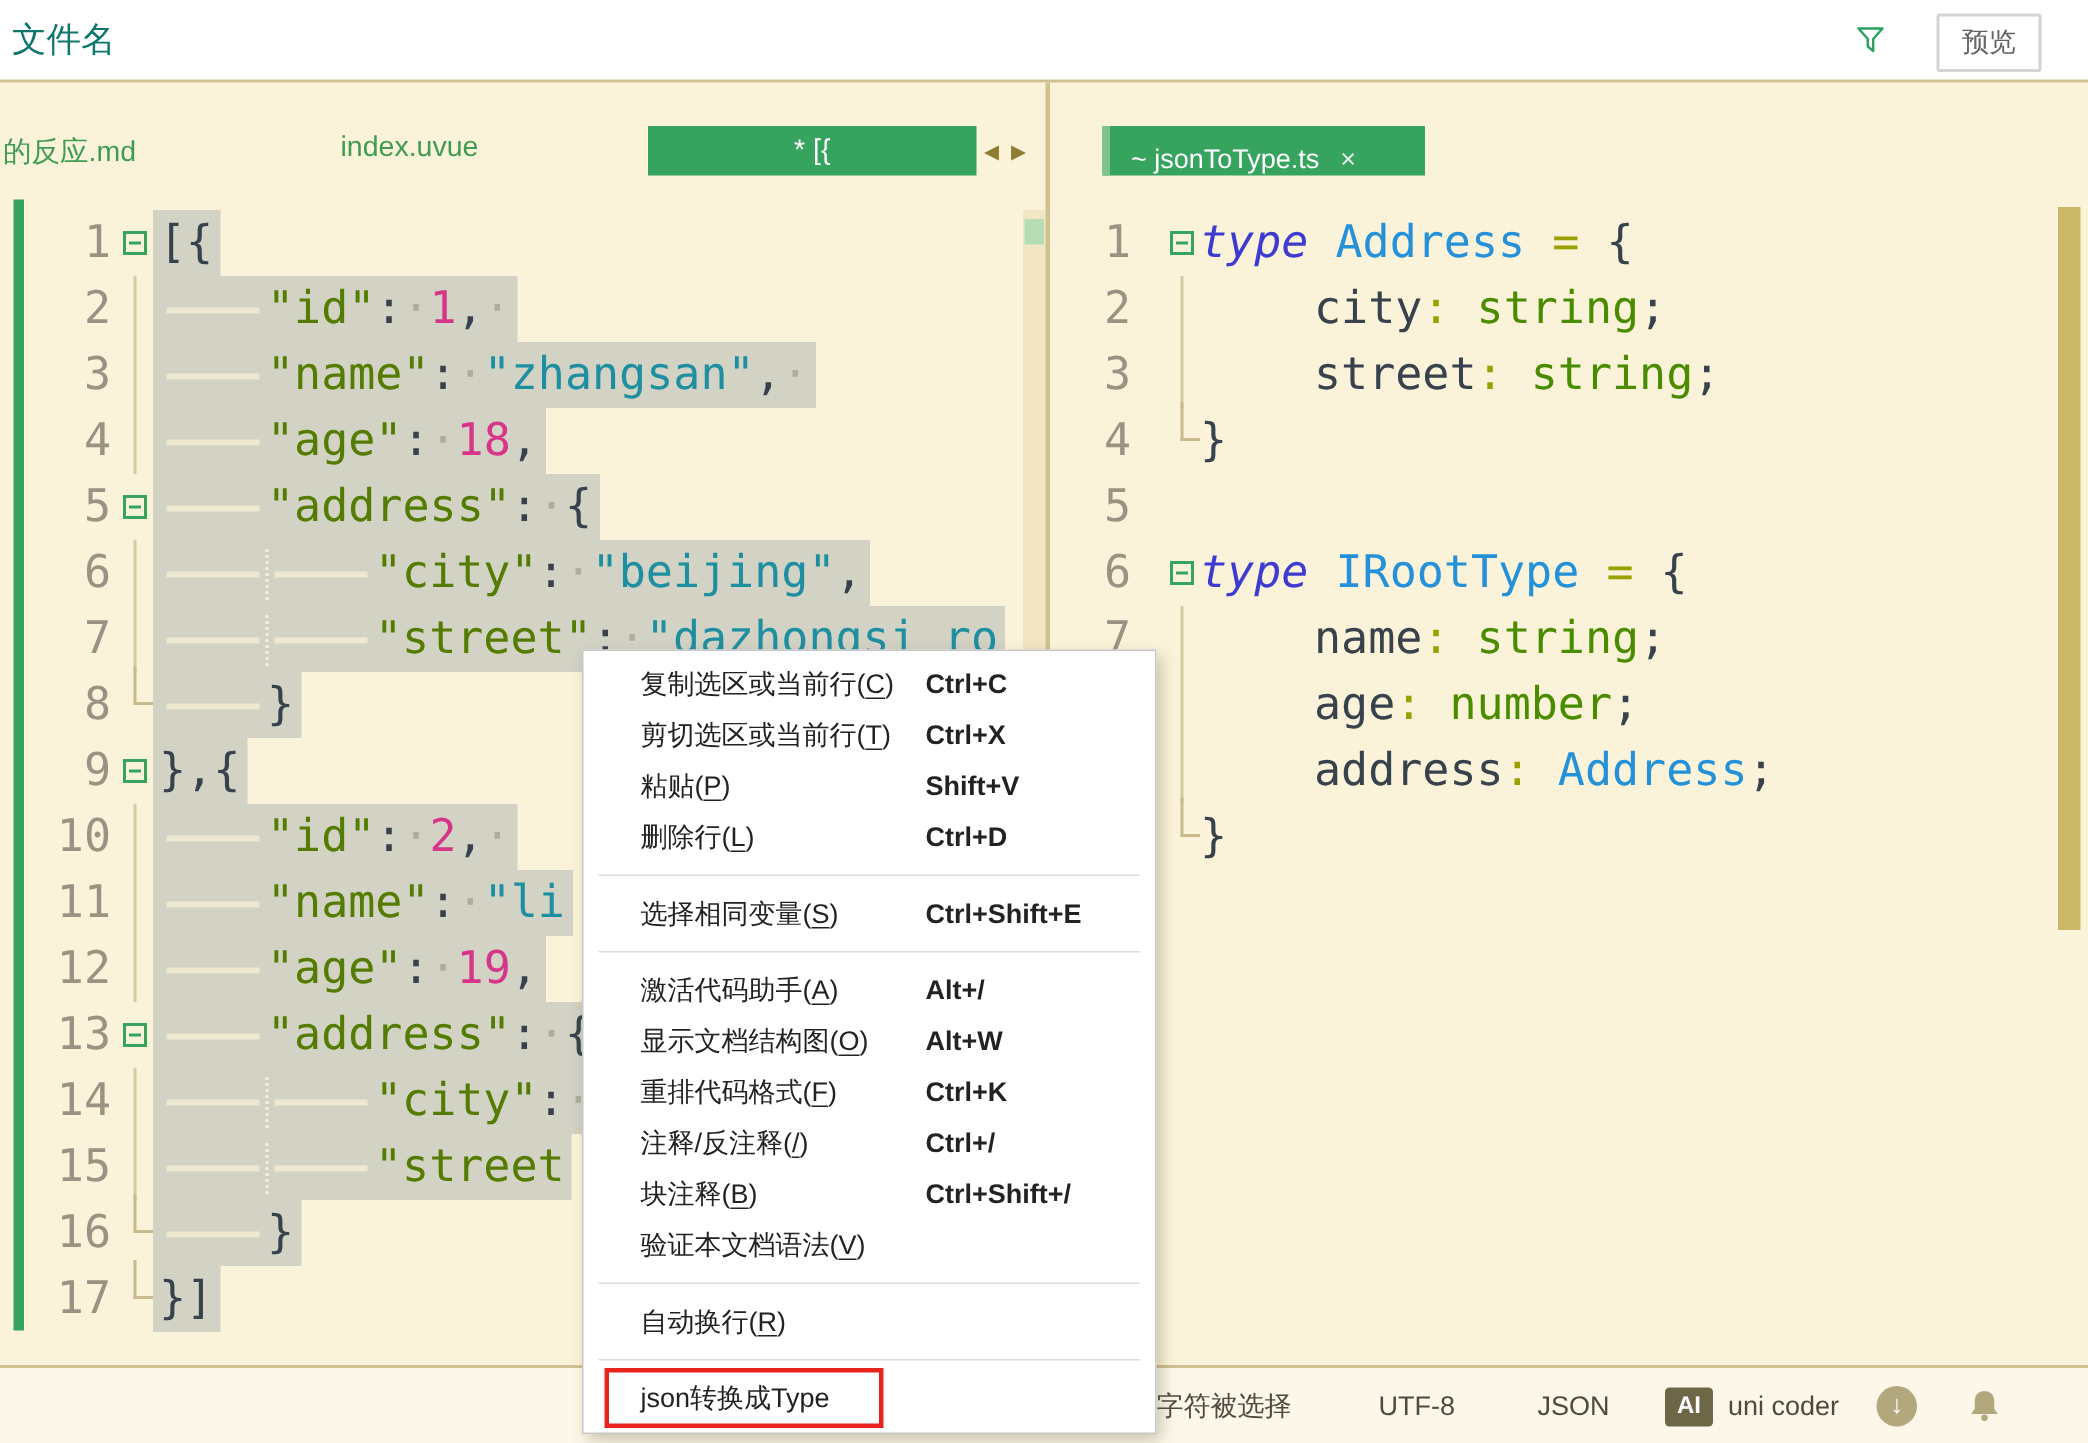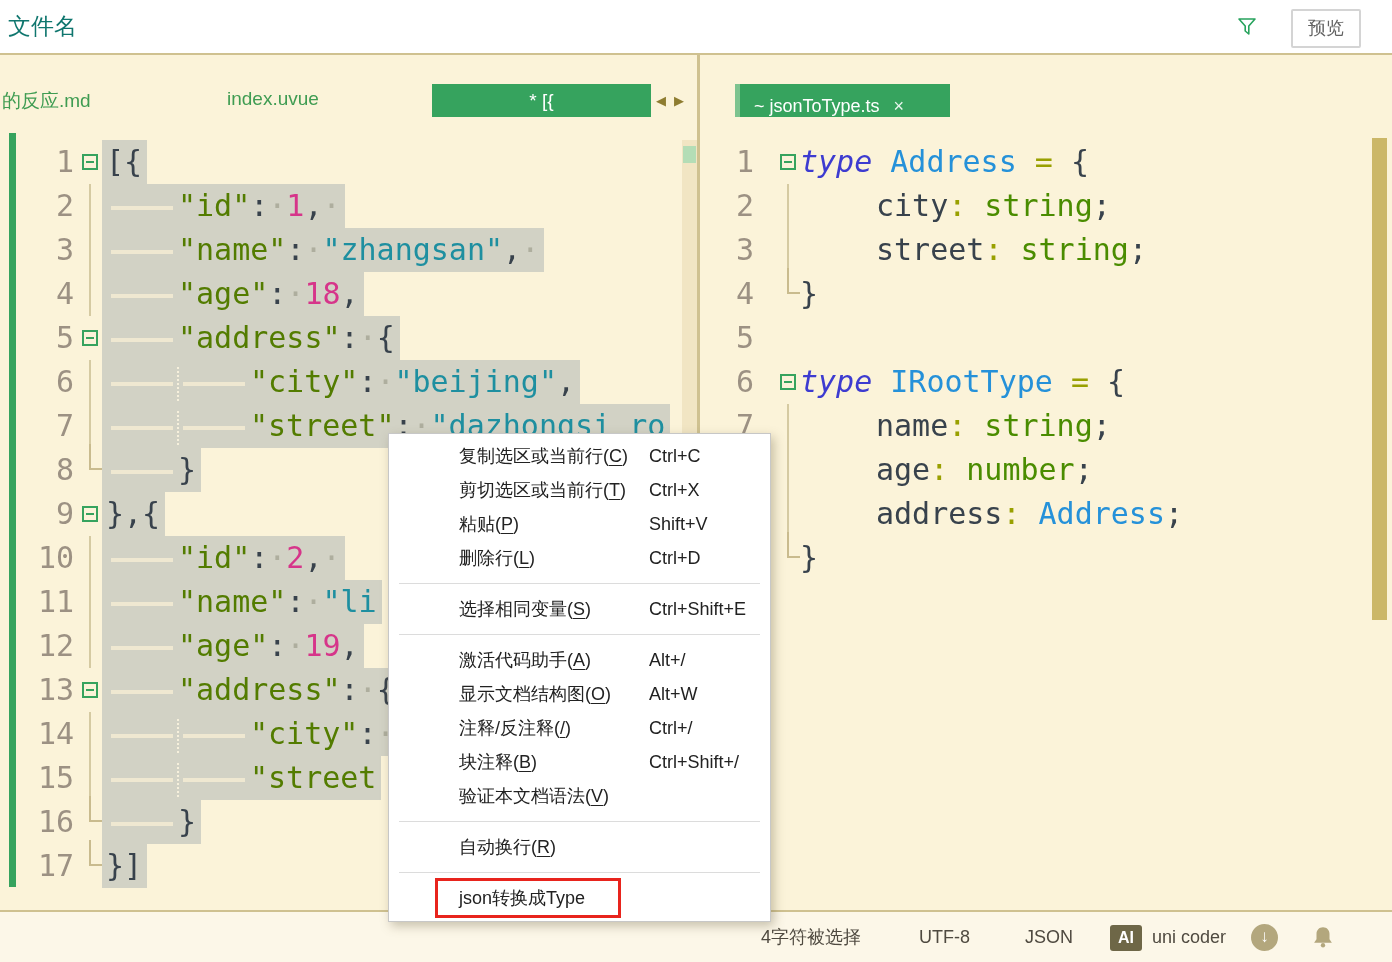--- a/index.html
+++ b/index.html
@@ -66,22 +66,22 @@
   .tk-ws{display:inline-block;width:18px;text-align:center;color:#aeae9e;}
   .tk-p{color:#38424c}.tk-k{color:#537c00}.tk-s{color:#1e8fa0}.tk-n{color:#d6358a}
   .tk-kw{color:#3d3bd0;font-style:italic}.tk-ty{color:#2591d9}.tk-op{color:#99a000}
   .tk-id{color:#38424c}.tk-tk{color:#4a8c00}
 
   
   #ctx{position:absolute;left:388px;top:433px;width:383px;background:#fff;
     border:1px solid #c7c7c7;box-shadow:3px 4px 10px rgba(100,90,60,.35);z-index:50;
     padding:5px 0 6px;}
   .mi{position:relative;height:34px;line-height:34px;padding-left:38px;font-size:18px;color:#222;
-    white-space:nowrap;margin-left:32px;}
-  .mi .sc{position:absolute;left:228px;top:0;}
+    white-space:nowrap;}
+  .mi .sc{position:absolute;left:228px;top:0;font-weight:bold;}
   .mi u{text-underline-offset:3px;}
   .msep{border-top:1px solid #dcdcdc;margin:8px 10px;height:0;}
   .redbox{position:absolute;left:14px;top:-3px;width:186px;height:40px;border:3px solid var(--red);}
 
   
   #statusbar{position:absolute;left:0;top:910px;width:1392px;height:52px;background:#fcf7e8;
     border-top:2px solid var(--tan);}
   .st{position:absolute;top:0;line-height:50px;font-size:18px;color:#4f4a40;white-space:nowrap;}
   #ai-badge{position:absolute;left:1110px;top:13px;width:32px;height:26px;background:#6e6747;
     border-radius:3px;color:#fff;font-weight:bold;font-size:16px;text-align:center;line-height:26px;}
@@ -172,20 +172,21 @@
   <div id="ctx">
       <div class="mi"><span>复制选区或当前行(<u>C</u>)</span><span class="sc">Ctrl+C</span></div>
       <div class="mi"><span>剪切选区或当前行(<u>T</u>)</span><span class="sc">Ctrl+X</span></div>
       <div class="mi"><span>粘贴(<u>P</u>)</span><span class="sc">Shift+V</span></div>
       <div class="mi"><span>删除行(<u>L</u>)</span><span class="sc">Ctrl+D</span></div>
       <div class="msep"></div>
       <div class="mi"><span>选择相同变量(<u>S</u>)</span><span class="sc">Ctrl+Shift+E</span></div>
       <div class="msep"></div>
       <div class="mi"><span>激活代码助手(<u>A</u>)</span><span class="sc">Alt+/</span></div>
       <div class="mi"><span>显示文档结构图(<u>O</u>)</span><span class="sc">Alt+W</span></div>
+      <div class="mi"><span>重排代码格式(<u>F</u>)</span><span class="sc">Ctrl+K</span></div>
       <div class="mi"><span>注释/反注释(<u>/</u>)</span><span class="sc">Ctrl+/</span></div>
       <div class="mi"><span>块注释(<u>B</u>)</span><span class="sc">Ctrl+Shift+/</span></div>
       <div class="mi"><span>验证本文档语法(<u>V</u>)</span></div>
       <div class="msep"></div>
       <div class="mi"><span>自动换行(<u>R</u>)</span></div>
       <div class="msep"></div>
       <div class="mi"><div class="redbox"></div><span>json转换成Type</span></div>
     </div>
 
 </div>

